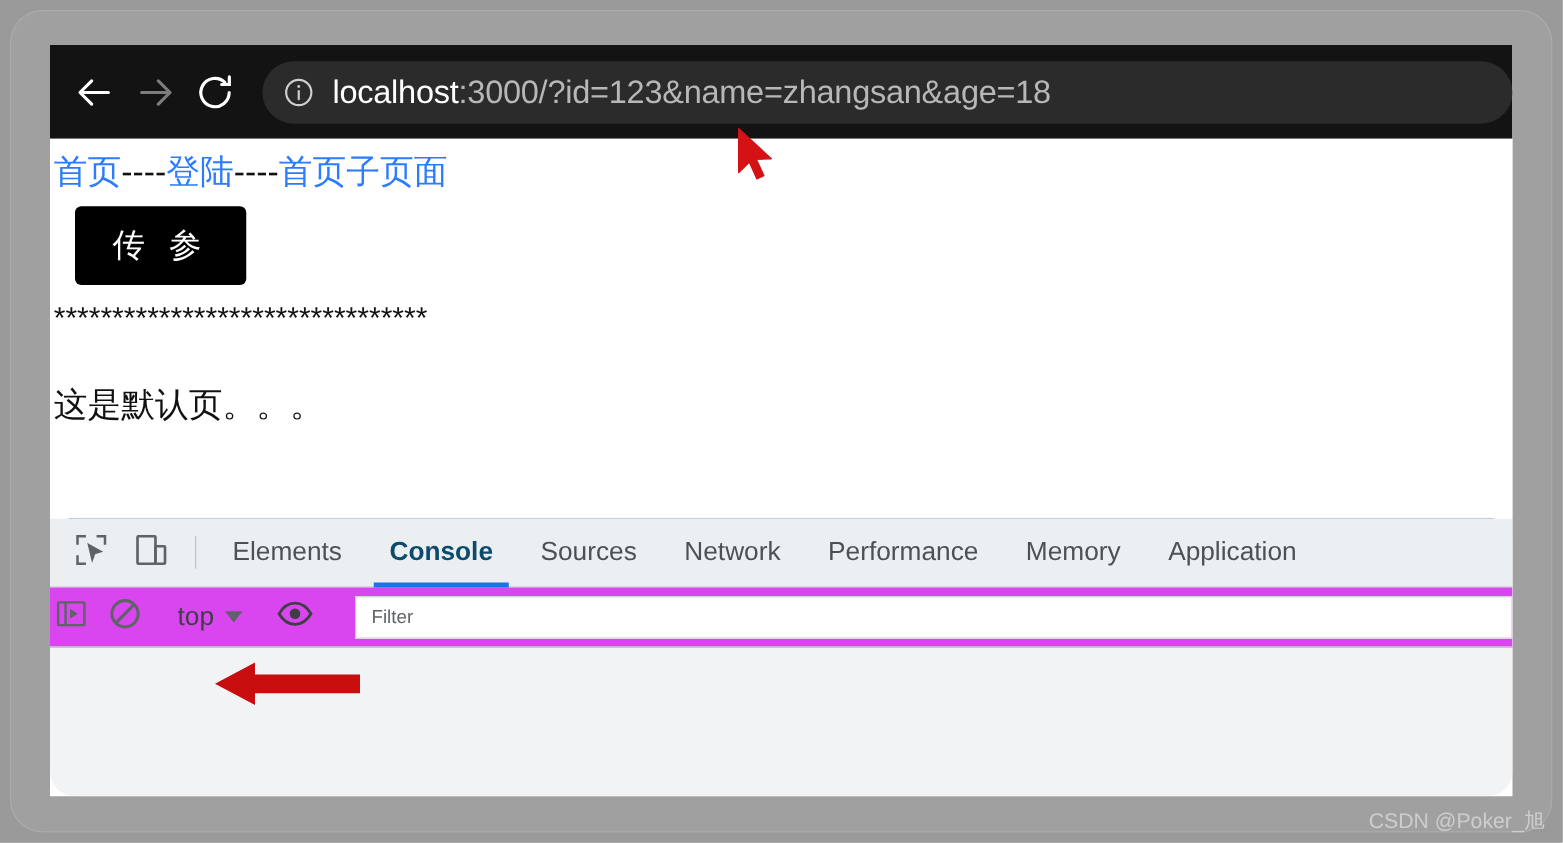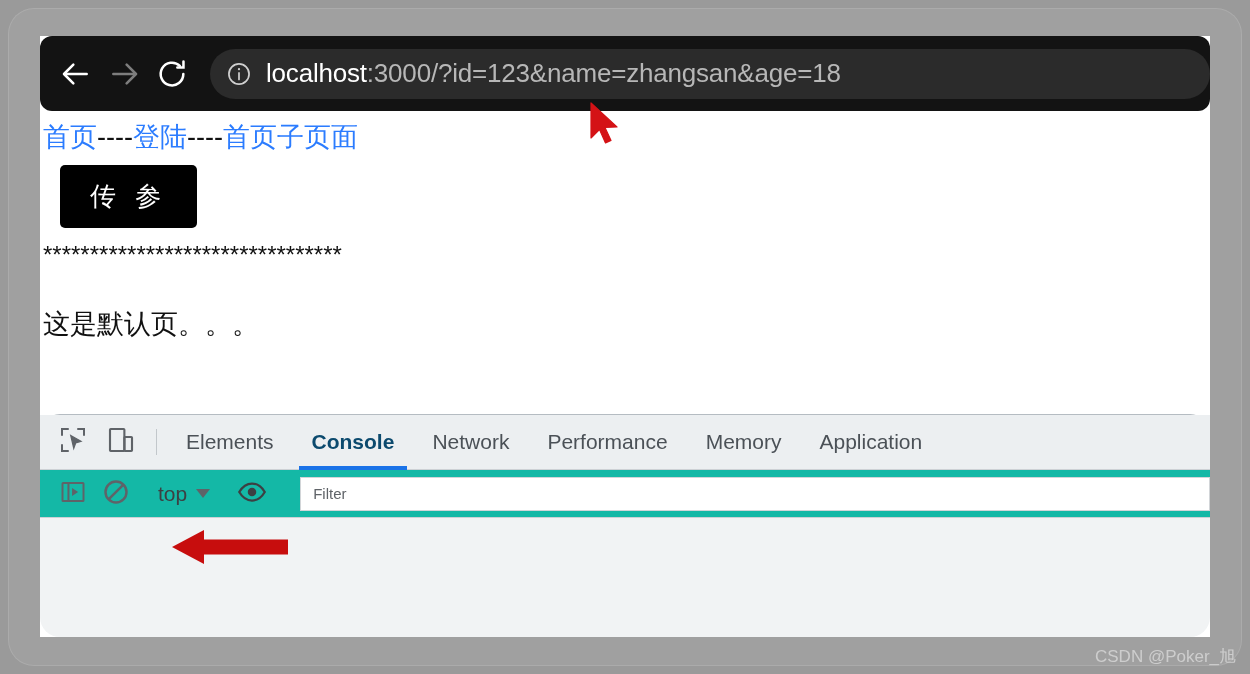--- a/index.html
+++ b/index.html
@@ -43,21 +43,20 @@
   }
 
   
   .browser-bar {
     position: relative;
     height: 75px;
     background: #131313;
     display: flex;
     align-items: center;
     padding: 0 0 0 12px;
-    border-radius: 12px;
   }
 
   .nav-btn {
     width: 48px;
     height: 48px;
     display: flex;
     align-items: center;
     justify-content: center;
     border-radius: 50%;
     flex: 0 0 auto;
@@ -205,22 +204,21 @@
     left: 6px; right: 6px; bottom: -1px;
     height: 4px;
     background: #1a73e8;
   }
 
   .dt-toolbar {
     height: 48px;
     display: flex;
     align-items: center;
     border-bottom: 1px solid #cdd1d5;
-    background: #14b8a6;
-    padding-left: 16px;
+    background: #d946ef;
   }
 
   .ctx-select {
     font-size: 21px;
     color: #3c4043;
     display: flex;
     align-items: center;
     gap: 9px;
     padding: 0 4px;
     cursor: pointer;
@@ -378,20 +376,23 @@
           </div>
           <div class="vsep"></div>
 
           <div class="tab">
             <span>Elements</span>
           </div>
           <div class="tab active">
             <span>Console</span>
           </div>
           <div class="tab">
+            <span>Sources</span>
+          </div>
+          <div class="tab">
             <span>Network</span>
           </div>
           <div class="tab">
             <span>Performance</span>
           </div>
           <div class="tab">
             <span>Memory</span>
           </div>
           <div class="tab">
             <span>Application</span>

